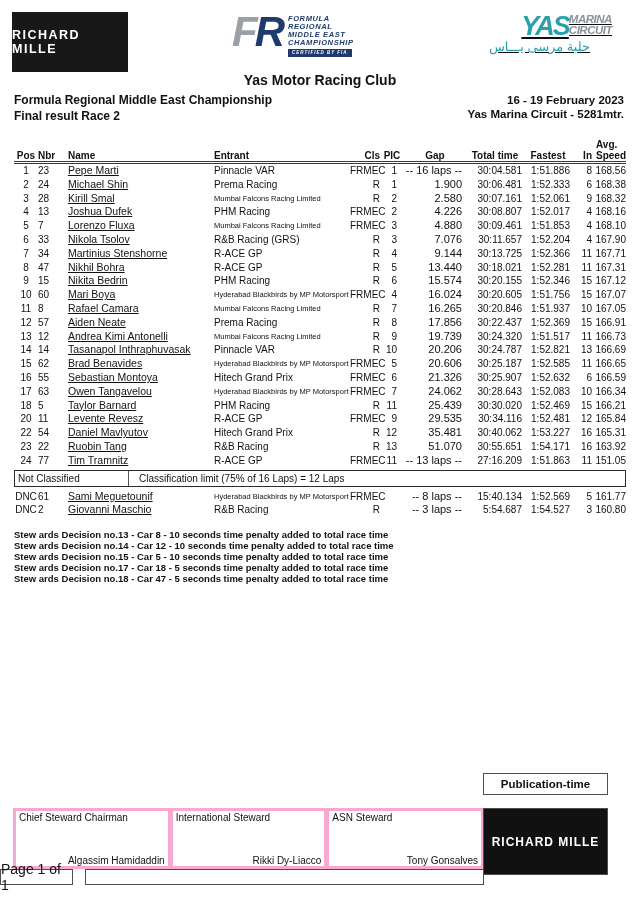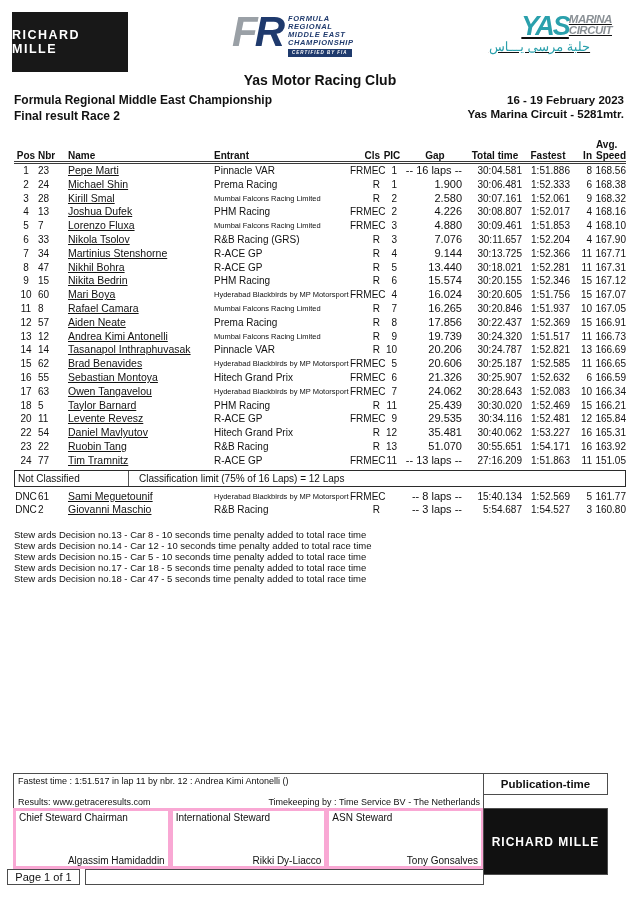--- a/index.html
+++ b/index.html
@@ -53,39 +53,39 @@
   .h-speed{text-align:right;} .c-speed{text-align:right;}
   .h-speed .two{display:inline-block;text-align:left;line-height:11px;}
   td.small{font-size:7.5px;}
   .c-name{font-size:10.5px;text-decoration:underline;}
 
   .nc-bar{border:1px solid #2b2b2b;height:15px;display:flex;align-items:center;
           font-size:10px;margin:2px 0 3px 0;}
   .nc-label{width:110px;padding-left:3px;border-right:1px solid #555;height:100%;
             display:flex;align-items:center;}
   .nc-limit{padding-left:10px;}
-  .stewards{margin-top:12px;font-size:9.5px;line-height:11px;}
+  .stewards{margin-top:12px;font-size:9.5px;line-height:11px;font-weight:bold;}
 
   
   .f-border{position:absolute;border:1px solid #4d4d4d;box-sizing:border-box;}
   .fastest-box{left:13px;top:773px;width:471px;height:36px;font-size:9px;}
   .fastest-line{padding:2px 4px 0 4px;}
   .results-line{position:absolute;left:4px;right:3px;bottom:1px;display:flex;justify-content:space-between;}
   .pub-box{left:483px;top:773px;width:125px;height:22px;display:flex;align-items:center;
            justify-content:center;font-weight:bold;font-size:11.5px;}
   .stew-row{position:absolute;left:13px;top:808px;width:471px;height:61px;display:flex;}
   .stew-cell{border:3px solid #f9a8d4;box-sizing:border-box;flex:1;position:relative;font-size:10px;}
   .stew-cell + .stew-cell{margin-left:-1px;}
   .stew-label{padding:1px 0 0 3px;}
   .stew-name{position:absolute;right:3px;bottom:0;font-size:10px;}
   .rm-footer{left:483px;top:808px;width:125px;height:67px;background:#111;border:1px solid #4d4d4d;
              color:#fff;display:flex;align-items:center;justify-content:center;
              font-weight:bold;font-size:12px;letter-spacing:1px;}
-  .page-box{left:7px;top:869px;width:73px;height:16px;display:flex;align-items:center;
-            justify-content:center;font-size:11px;}
+  .page-box{left:0;top:869px;width:73px;height:16px;display:flex;align-items:center;
+            justify-content:center;font-size:14px;}
   .page-rest{left:85px;top:869px;width:399px;height:16px;}
 </style>
 </head>
 <body>
 
 <div class="page">
 
   <div class="rm-box">
     <span>RICHARD MILLE</span>
   </div>
@@ -497,27 +497,20 @@
 
     <div id="stewards" class="stewards">
         <div>Stew ards Decision no.13 - Car 8 - 10 seconds time penalty added to total race time</div>
         <div>Stew ards Decision no.14 - Car 12 - 10 seconds time penalty added to total race time</div>
         <div>Stew ards Decision no.15 - Car 5 - 10 seconds time penalty added to total race time</div>
         <div>Stew ards Decision no.17 - Car 18 - 5 seconds time penalty added to total race time</div>
         <div>Stew ards Decision no.18 - Car 47 - 5 seconds time penalty added to total race time</div>
       </div>
   </div>
 
-  <div class="f-border fastest-box">
-    <div class="fastest-line">Fastest time :  1:51.517  in lap  11  by nbr.  12 : Andrea Kimi Antonelli ()</div>
-    <div class="results-line">
-      <span>Results: www.getraceresults.com</span>
-      <span>Timekeeping by :  Time Service BV - The Netherlands</span>
-    </div>
-  </div>
   <div class="f-border pub-box">
     <span>Publication-time</span>
   </div>
 
   <div class="stew-row">
     <div class="stew-cell">
       <div class="stew-label">Chief Steward Chairman</div>
       <div class="stew-name">Algassim Hamidaddin</div>
     </div>
     <div class="stew-cell">

